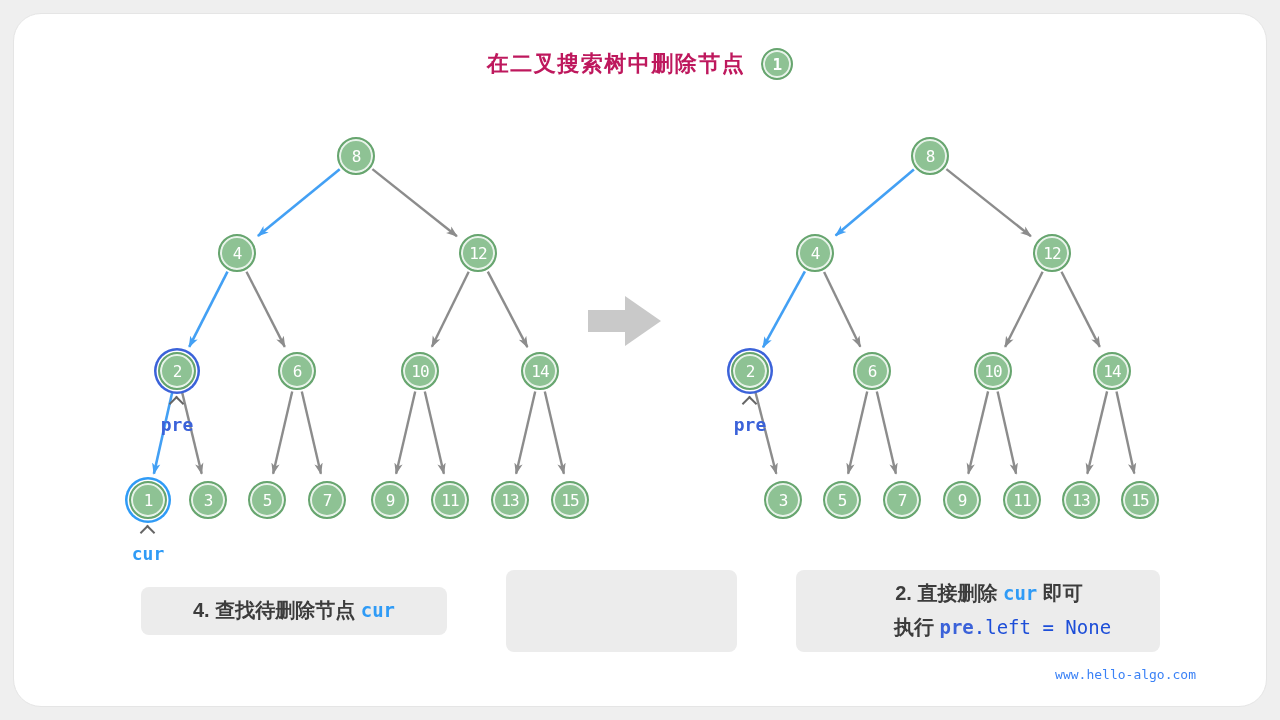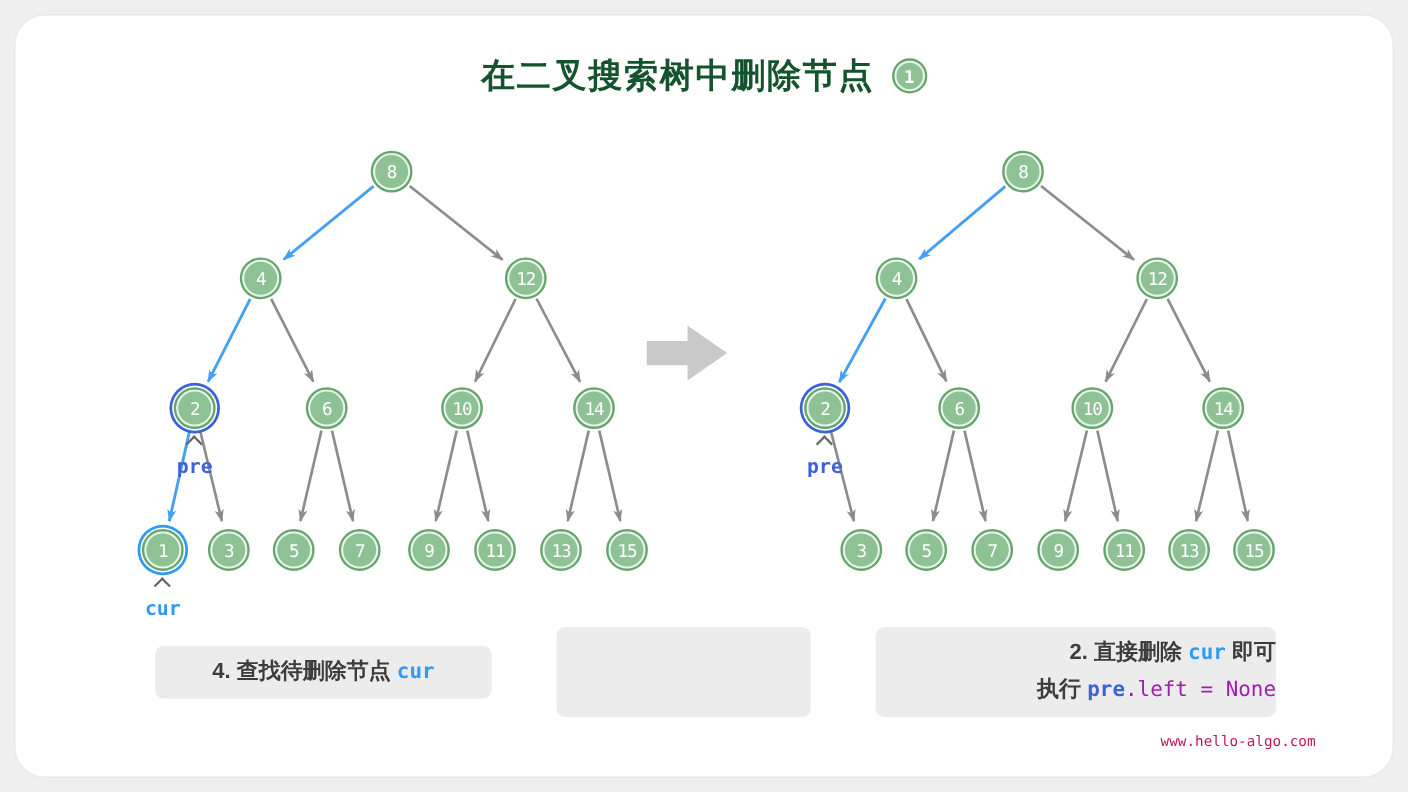--- a/index.html
+++ b/index.html
@@ -17,21 +17,21 @@
     background: #ffffff;
     border: 1px solid #e5e5e5;
     border-radius: 28px;
   }
   .title-row {
     position: absolute;
     top: 34px; left: 0; width: 100%;
     display: flex; justify-content: center; align-items: center; gap: 16px;
   }
   .title {
-    font-size: 31px; font-weight: 700; color: #14532d; letter-spacing: 1.5px;
+    font-size: 22px; font-weight: 700; color: #be185d; letter-spacing: 1.5px;
   }
   .badge {
     width: 32px; height: 32px; border-radius: 50%;
     background: var(--node-fill); border: 2px solid var(--node-border);
     box-shadow: inset 0 0 0 2px rgba(255,255,255,.8);
     color: #fff; font: 700 16px "DejaVu Sans Mono", monospace;
     display: flex; align-items: center; justify-content: center;
   }
   #edges-svg {
     position: absolute; left: 0; top: 0; width: 1280px; height: 720px;
@@ -63,31 +63,31 @@
   .pointer-label {
     position: absolute; width: 60px; text-align: center;
     font: 700 18px "DejaVu Sans Mono", monospace;
   }
   .caption {
     position: absolute;
     background: #ececec; border-radius: 8px;
     display: flex; flex-direction: column; justify-content: center; align-items: center;
     gap: 2px;
   }
-  .caption.left { align-items: flex-end; padding-left: 22px; }
+  .caption.left { align-items: center; padding-left: 22px; }
   .cap-line { white-space: pre; line-height: 30px; }
   .cap-line.indent { margin-left: 27px; }
   .seg-cn  { font-family: "Liberation Sans", sans-serif; font-weight: 700; font-size: 20px; color: #3c3c3c; }
   .seg-cur { font: 700 19px "DejaVu Sans Mono", monospace; color: var(--cur); }
   .seg-pre { font: 700 19px "DejaVu Sans Mono", monospace; color: var(--pre); }
-  .seg-op  { font: 400 19px "DejaVu Sans Mono", monospace; color: #a21caf; }
+  .seg-op  { font: 400 19px "DejaVu Sans Mono", monospace; color: #1d4ed8; }
   .seg-num { font: 700 19px "DejaVu Sans Mono", monospace; color: #2b2b2b; }
   .watermark {
     position: absolute; right: 70px; bottom: 24px;
-    font: 13px "DejaVu Sans Mono", monospace; color: #be185d; margin-left: 42px;
+    font: 13px "DejaVu Sans Mono", monospace; color: #3b82f6; margin-left: 42px;
   }
 </style>
 </head>
 <body>
 
 <div class="panel">
 
   <div class="title-row">
     <div class="title">在二叉搜索树中删除节点</div>
     <div class="badge">1</div>

